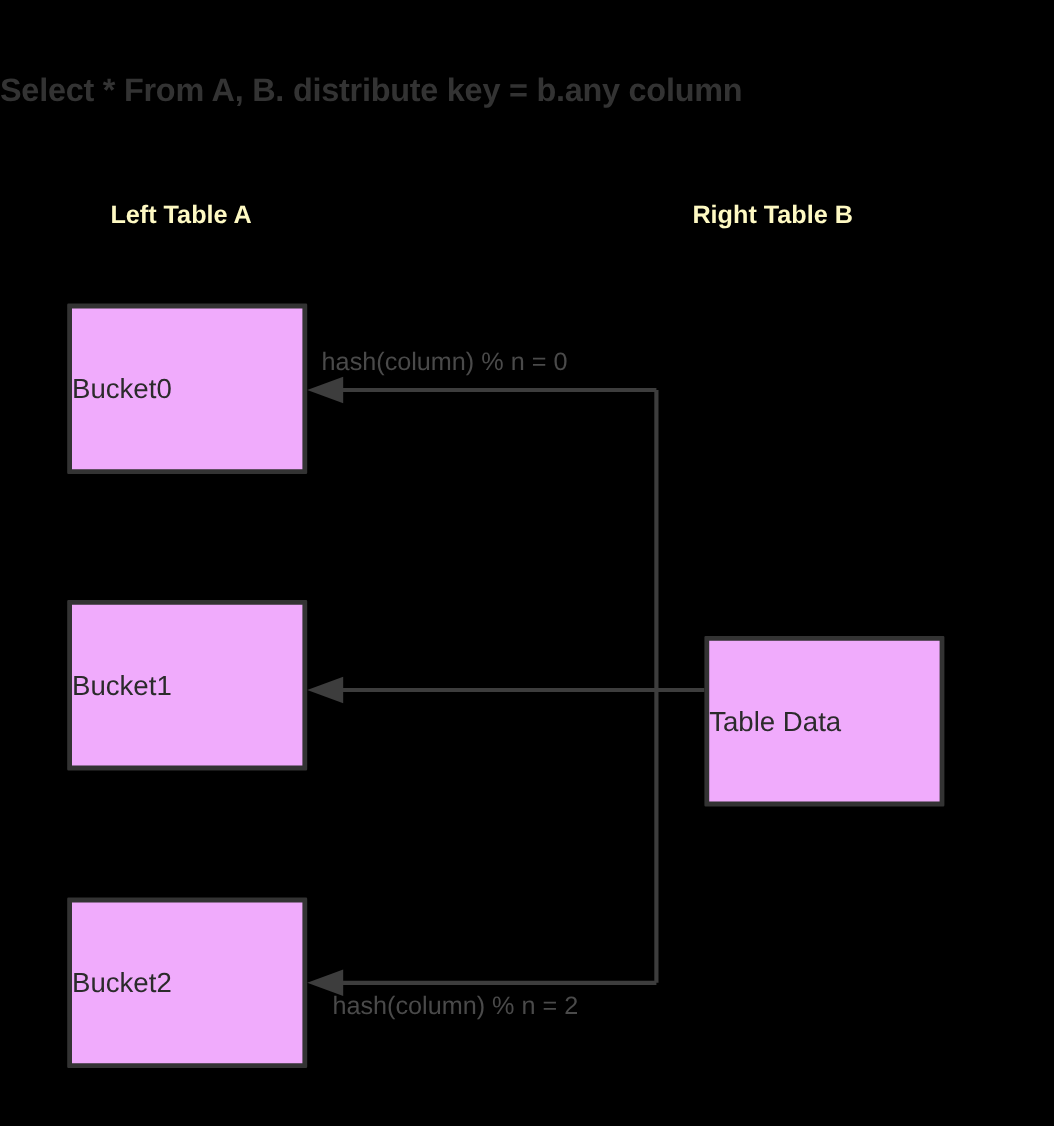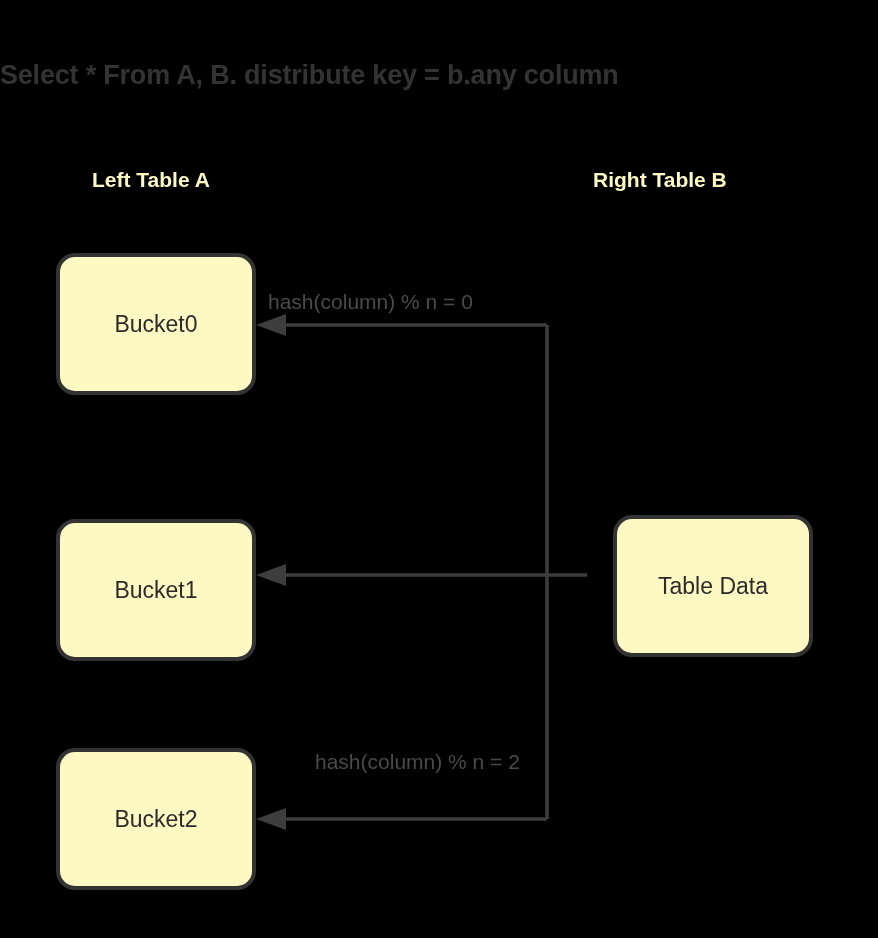--- a/index.html
+++ b/index.html
@@ -42,56 +42,56 @@
 
   .column-heading {
     position: absolute;
     top: 168px;
     font-size: 21px;
     font-weight: bold;
     color: #fef9c3;
     white-space: nowrap;
   }
   .column-heading.left  { left: 92px; }
-  .column-heading.right { left: 593px; }
+  .column-heading.right { left: 577px; }
 
   .node-box {
     position: absolute;
     width: 200px;
     height: 142px;
-    background: #fef9c3;
+    background: #f0abfc;
     border: 4px solid #333333;
-    border-radius: 19px;
+    border-radius: 1px;
     box-sizing: border-box;
     display: flex;
     align-items: center;
-    justify-content: center;
+    justify-content: flex-start;
   }
   .node-label {
     font-size: 23px;
     color: #2b2b2b;
     line-height: 1;
     white-space: nowrap;
   }
 
   .bucket-0 { left: 56px;  top: 253px; }
-  .bucket-1 { left: 56px;  top: 519px; }
+  .bucket-1 { left: 56px;  top: 500px; }
   .bucket-2 { left: 56px;  top: 748px; }
-  .table-data { left: 587px; top: 515px; margin-left: 26px; }
+  .table-data { left: 587px; top: 530px; }
 
   .edge-label {
     position: absolute;
     font-size: 21px;
     color: #4a4a4a;
     white-space: nowrap;
     line-height: 1;
   }
   .edge-label-0 { left: 268px; top: 291px; }
   .edge-label-1 { left: 282px; top: 536px; }
-  .edge-label-2 { left: 277px; top: 751px; margin-left: 38px; }
+  .edge-label-2 { left: 277px; top: 828px; }
 </style>
 </head>
 <body>
 
 <div id="canvas">
 
   <svg id="edges" viewBox="0 0 878 938" width="878" height="938" aria-hidden="true">
     <g stroke="#3d3d3d" stroke-width="3.5" fill="none">
 
       <path d="M 547 325 L 547 819"></path>

